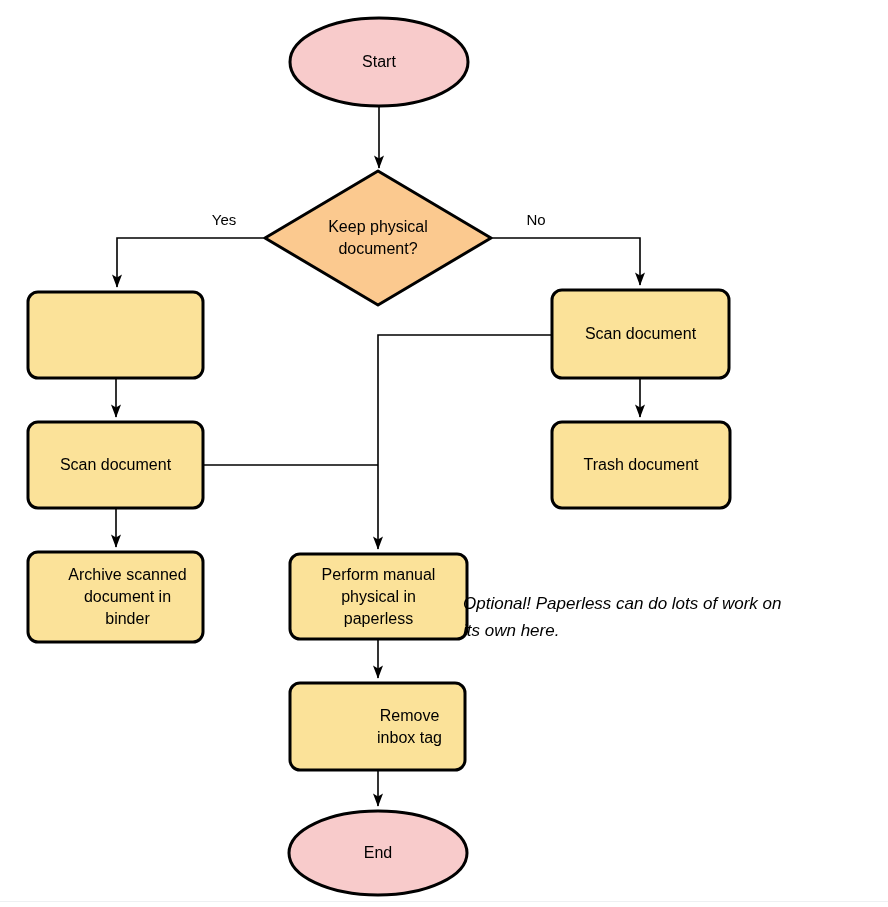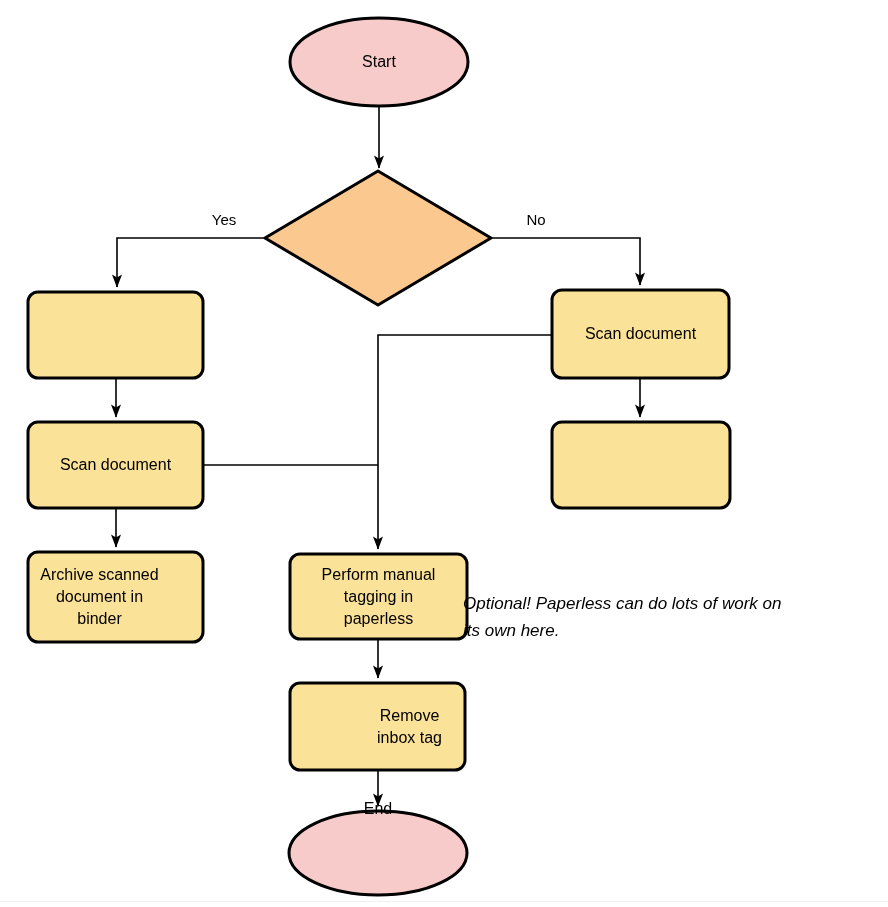--- a/index.html
+++ b/index.html
@@ -109,41 +109,44 @@
     <rect class="node-shape" x="28" y="552" width="175" height="90" rx="10"></rect>
     <rect class="node-shape" x="552" y="290" width="177" height="88" rx="10"></rect>
     <rect class="node-shape" x="552" y="422" width="178" height="86" rx="10"></rect>
     <rect class="node-shape" x="290" y="554" width="177" height="85" rx="10"></rect>
     <rect class="node-shape" x="290" y="683" width="175" height="87" rx="10"></rect>
     <ellipse class="terminal-shape" cx="378" cy="853" rx="89" ry="42"></ellipse>
   </svg>
 
   <div class="label" style="left:290px; top:18px; width:178px; height:88px;">Start</div>
 
+  <div class="label" style="left:278px; top:198px; width:200px; height:80px;">Keep physical
+document?</div>
 
   <div class="label edge-label" style="left:202px; top:208px; width:44px; height:24px;">Yes</div>
 
   <div class="label edge-label" style="left:516px; top:208px; width:40px; height:24px;">No</div>
 
 
   <div class="label" style="left:28px; top:422px; width:175px; height:86px;">Scan document</div>
 
-  <div class="label" style="left:12px; top:552px; width:175px; height:90px;border-radius:30px;">Archive scanned
+  <div class="label" style="left:40px; top:552px; width:175px; height:90px;border-radius:30px;">Archive scanned
 document in
 binder</div>
 
   <div class="label" style="left:552px; top:290px; width:177px; height:88px;">Scan document</div>
 
+  <div class="label" style="left:552px; top:422px; width:178px; height:86px;">Trash document</div>
 
   <div class="label" style="left:290px; top:554px; width:177px; height:85px;">Perform manual
-tagging in
+physical in
 paperless</div>
 
   <div class="label" style="left:290px; top:683px; width:175px; height:87px;margin-left:32px;">Remove
 inbox tag</div>
 
-  <div class="label" style="left:289px; top:767px; width:178px; height:84px;">End</div>
+  <div class="label" style="left:289px; top:811px; width:178px; height:84px;">End</div>
 
   <div class="annotation" style="left:463px; top:590px; width:400px;">Optional! Paperless can do lots of work on
 its own here.</div>
 
   <div class="bottom-rule"></div>
 </div>
 
 </body></html>

